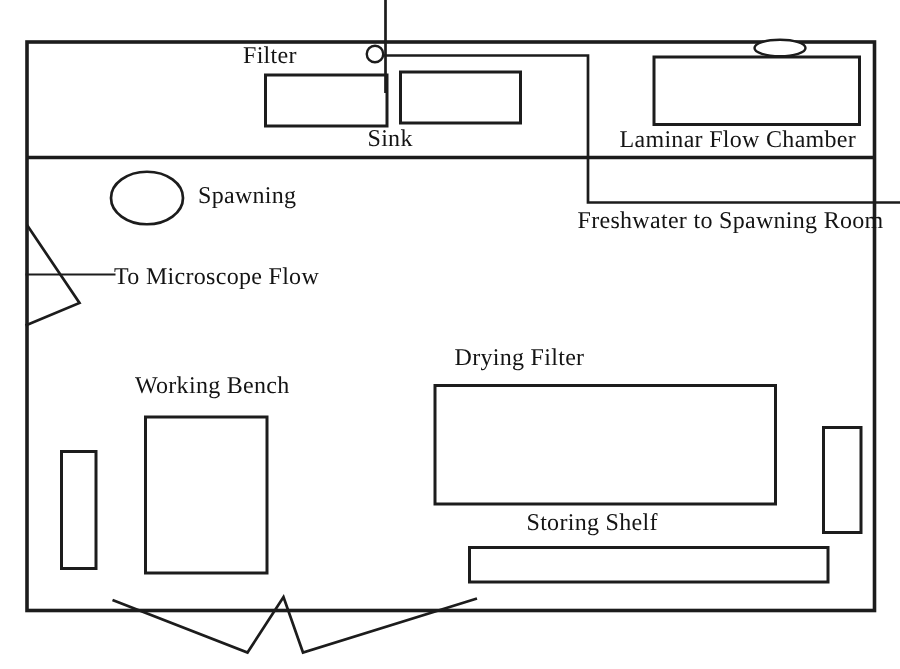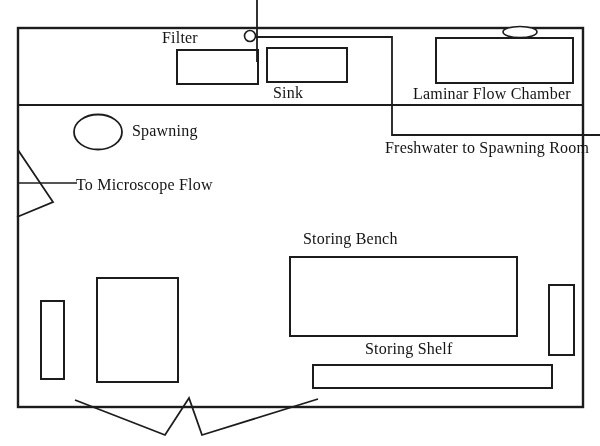--- a/index.html
+++ b/index.html
@@ -59,21 +59,22 @@
     <rect x="41" y="301" width="23" height="78" fill="none" stroke="#1c1c1c" stroke-width="2"></rect>
     <rect x="97" y="278" width="81" height="104" fill="none" stroke="#1c1c1c" stroke-width="2"></rect>
     <rect x="290" y="257" width="227" height="79" fill="none" stroke="#1c1c1c" stroke-width="2"></rect>
     <rect x="313" y="365" width="239" height="23" fill="none" stroke="#1c1c1c" stroke-width="2"></rect>
     <rect x="549" y="285" width="25" height="70" fill="none" stroke="#1c1c1c" stroke-width="2"></rect>
 
     <path d="M75 400 L165 435 L189 398 L202 435 L318 399" fill="none" stroke="#1c1c1c" stroke-width="1.8"></path>
   </svg>
 
   <div class="label" style="left:162px; top:30px;">Filter</div>
-  <div class="label" style="left:245px; top:85px;margin-left:28px;">Sink</div>
+  <div class="label" style="left:245px; top:85px;">Sink</div>
   <div class="label" style="left:385px; top:140px;">Freshwater to Spawning Room</div>
   <div class="label" style="left:413px; top:86px;">Laminar Flow Chamber</div>
   <div class="label" style="left:132px; top:123px;">Spawning</div>
   <div class="label" style="left:76px; top:177px;">To Microscope Flow</div>
-  <div class="label" style="left:303px; top:231px;">Storing Bench</div>
-  <div class="label" style="left:365px; top:341px;">Storing Shelf</div>
+  <div class="label" style="left:90px; top:250px;">Working Bench</div>
+  <div class="label" style="left:303px; top:231px;">Drying Filter</div>
+  <div class="label" style="left:351px; top:341px;">Storing Shelf</div>
 
 </div>
 
 </body></html>

